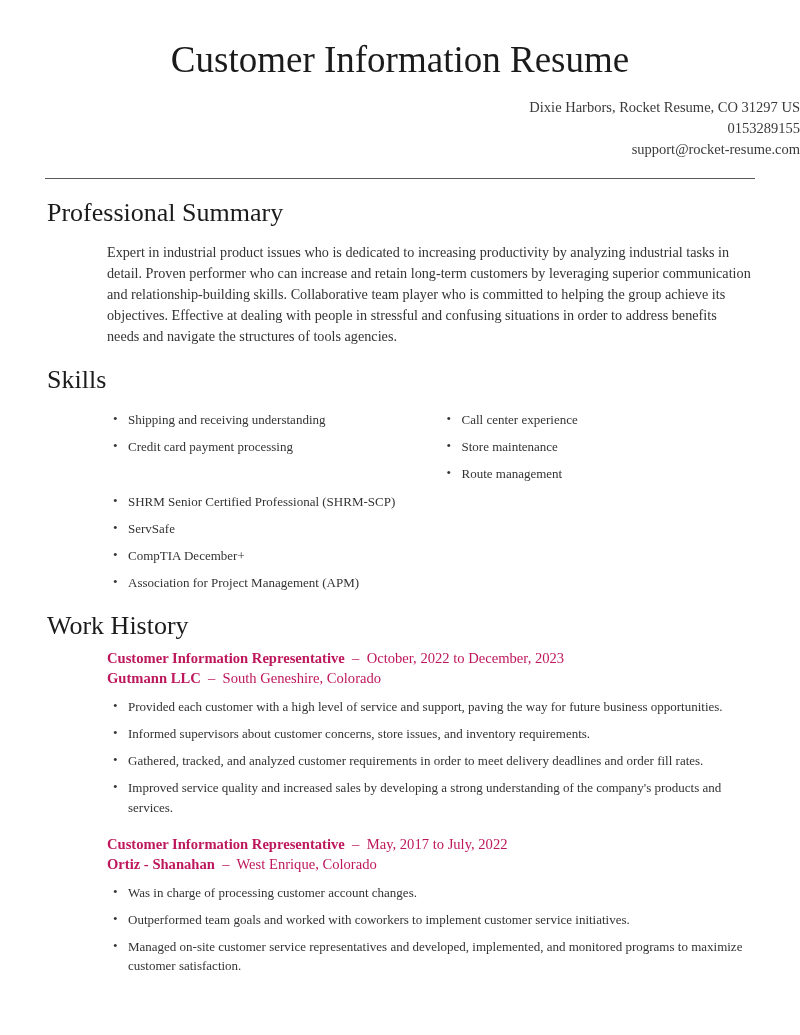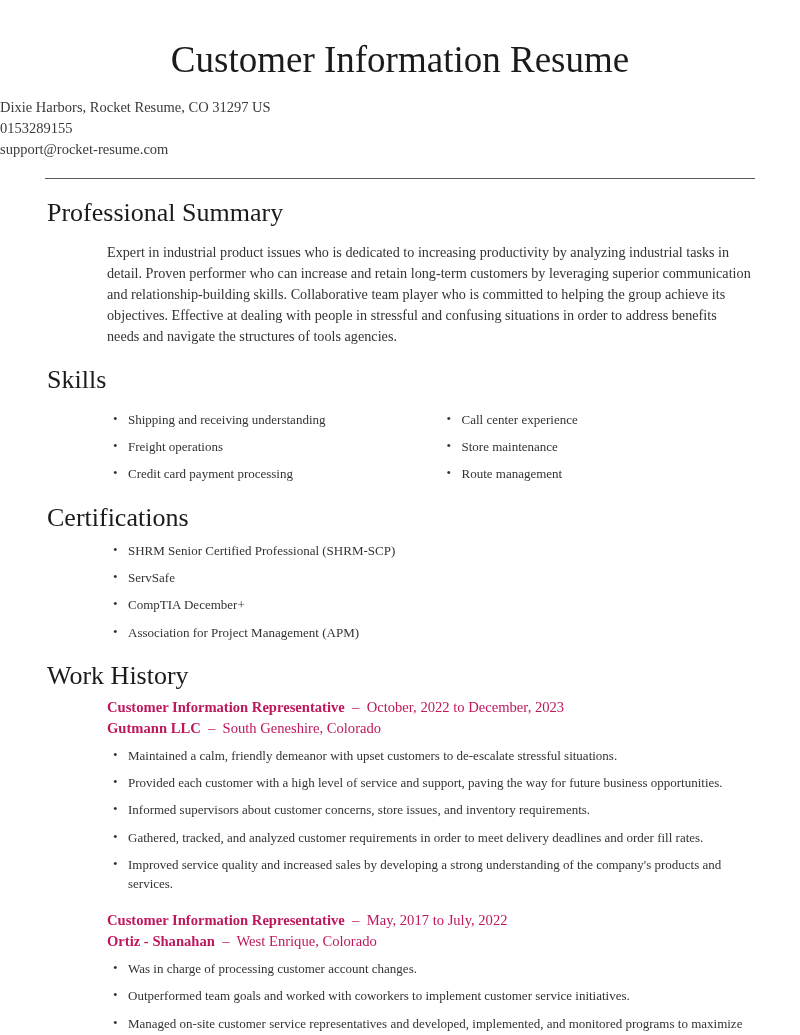--- a/index.html
+++ b/index.html
@@ -27,21 +27,21 @@
     text-align: center;
     font-size: 37px;
     font-weight: normal;
     color: #1b1b1b;
     letter-spacing: 0px;
     margin: 0;
     padding-top: 40px;
     line-height: 1.1;
   }
   .contact-block {
-    text-align: left;
+    text-align: right;
     margin-top: 16px;
   }
   .contact-line {
     font-size: 14.5px;
     color: #3a3a3a;
     line-height: 1.45;
   }
   .header-rule {
     border: none;
     border-top: 1px solid #5a5a5a;
@@ -144,36 +144,34 @@
       <p class="summary-text">Expert in industrial product issues who is dedicated to increasing productivity by analyzing industrial tasks in detail. Proven performer who can increase and retain long-term customers by leveraging superior communication and relationship-building skills. Collaborative team player who is committed to helping the group achieve its objectives. Effective at dealing with people in stressful and confusing situations in order to address benefits needs and navigate the structures of tools agencies.</p>
     </div>
   </div>
 
   <div class="section">
     <h2 class="section-heading">Skills</h2>
     <div class="skills-columns">
       <div class="skills-col">
         <ul class="bullets">
           <li>Shipping and receiving understanding</li>
-          <li>Freight operations</li>
           <li>Credit card payment processing</li>
         </ul>
       </div>
       <div class="skills-col second">
         <ul class="bullets">
           <li>Call center experience</li>
           <li>Store maintenance</li>
           <li>Route management</li>
         </ul>
       </div>
     </div>
   </div>
 
   <div class="section">
-    <h2 class="section-heading">Certifications</h2>
     <div class="section-body">
       <ul class="bullets">
         <li>SHRM Senior Certified Professional (SHRM-SCP)</li>
         <li>ServSafe</li>
         <li>CompTIA December+</li>
         <li>Association for Project Management (APM)</li>
       </ul>
     </div>
   </div>
 
@@ -186,21 +184,20 @@
         <span class="job-sep" style="white-space: pre;"> – </span>
         <span class="job-dates">October, 2022 to December, 2023</span>
       </div>
       <div class="job-line">
         <span class="job-company">Gutmann LLC</span>
         <span class="job-sep" style="white-space: pre;"> – </span>
         <span class="job-location">South Geneshire, Colorado</span>
       </div>
       <div class="job-bullets">
         <ul class="bullets">
-          <li>Maintained a calm, friendly demeanor with upset customers to de-escalate stressful situations.</li>
           <li>Provided each customer with a high level of service and support, paving the way for future business opportunities.</li>
           <li>Informed supervisors about customer concerns, store issues, and inventory requirements.</li>
           <li>Gathered, tracked, and analyzed customer requirements in order to meet delivery deadlines and order fill rates.</li>
           <li>Improved service quality and increased sales by developing a strong understanding of the company's products and services.</li>
         </ul>
       </div>
     </div>
 
     <div class="job">
       <div class="job-line">

